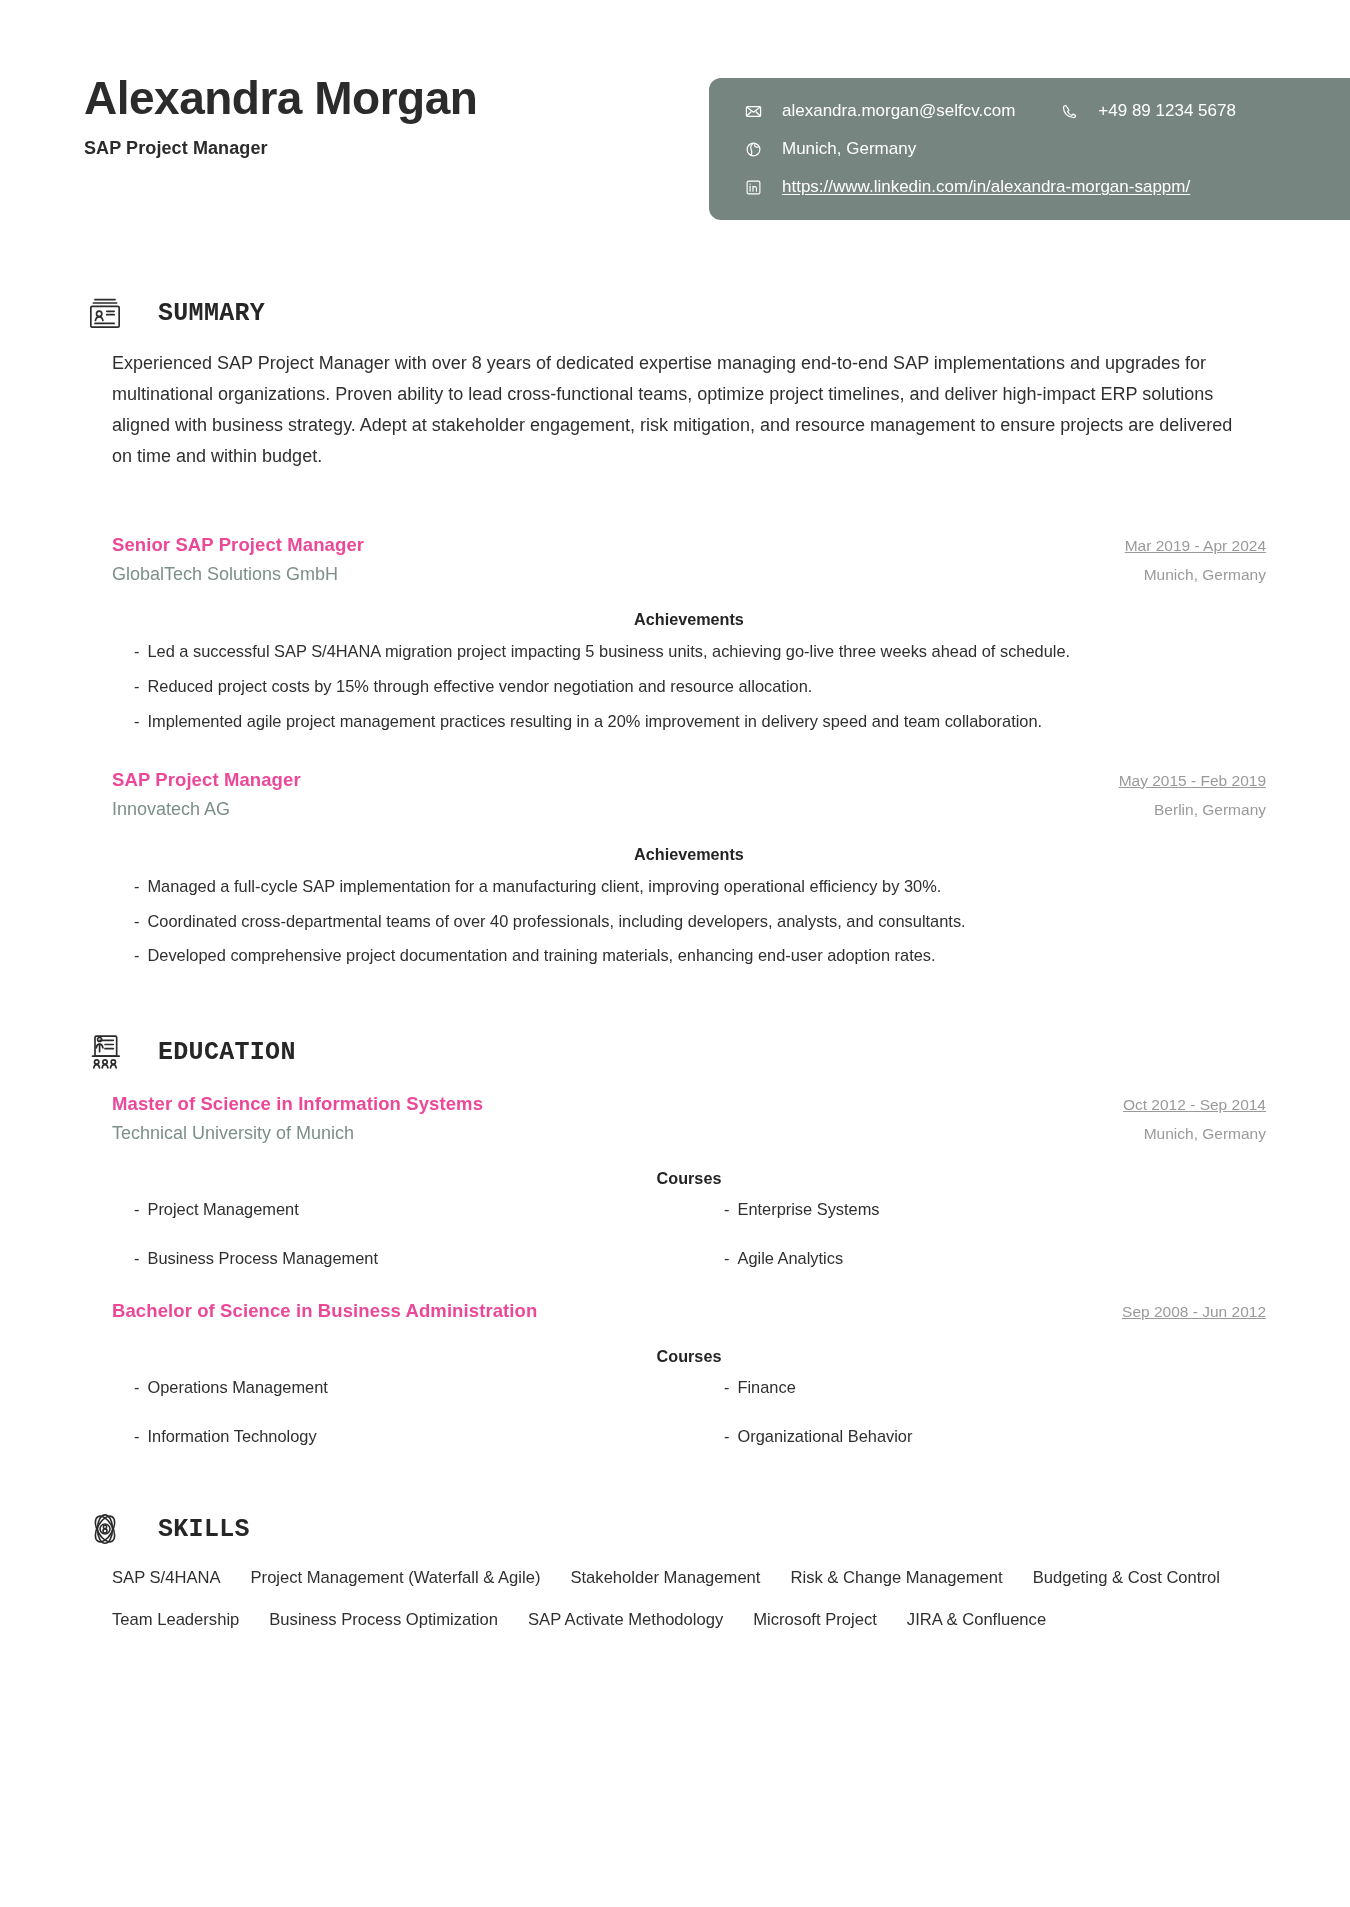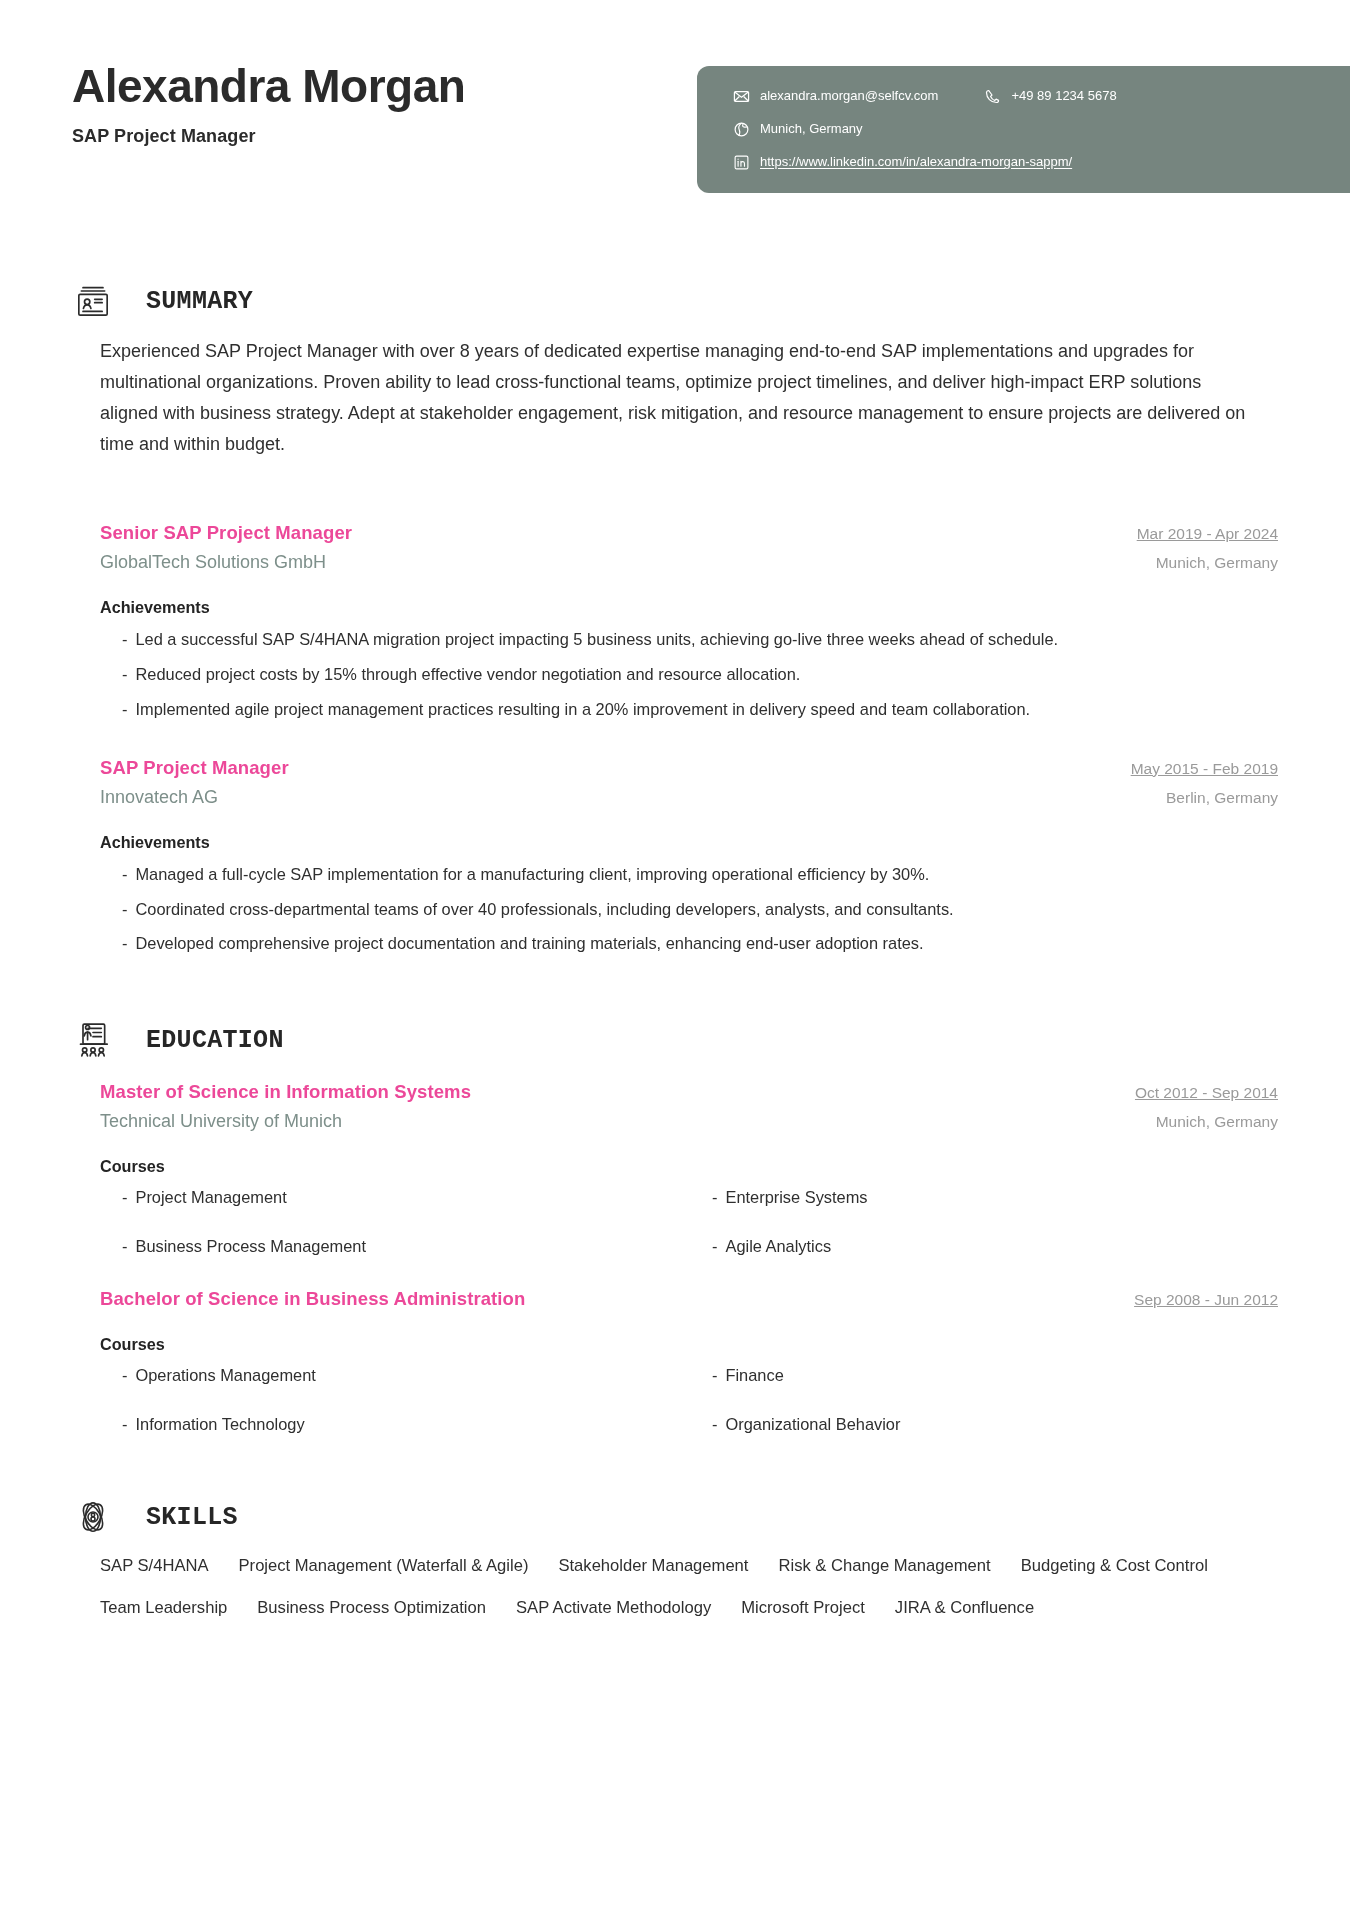--- a/index.html
+++ b/index.html
@@ -13,21 +13,21 @@
   body {
     font-family: "Liberation Sans", sans-serif;
     color: #2d2d2d;
     position: relative;
     overflow: hidden;
   }
 
   .page {
     width: 1350px;
     height: 1907px;
-    padding: 0;
+    padding: 12px;
     position: relative;
     background: #fff;
   }
 
   
   .header {
     position: relative;
     height: 240px;
   }
 
@@ -67,23 +67,23 @@
   .contact-row {
     display: flex;
     align-items: center;
     gap: 46px;
     margin-bottom: 16px;
   }
   .contact-row:last-child { margin-bottom: 0; }
 
   .contact-item {
     display: flex;
-    align-items: flex-end;
-    gap: 10px;
-    font-size: 13px;
+    align-items: center;
+    gap: 20px;
+    font-size: 17px;
     line-height: 1.3;
     white-space: nowrap;
   }
 
   .contact-item .ico {
     width: 17px;
     height: 17px;
     flex: 0 0 17px;
     display: inline-flex;
     align-items: center;
@@ -175,20 +175,21 @@
     font-size: 15.5px;
     color: #9a9a9a;
     white-space: nowrap;
   }
 
   .sub-head {
     font-size: 16.2px;
     font-weight: 700;
     color: #242424;
     margin-top: 25px;
+    text-align: center;
   }
 
   .bullets {
     margin-top: 10px;
     padding-left: 22px;
   }
 
   .bullet {
     display: flex;
     gap: 8px;

